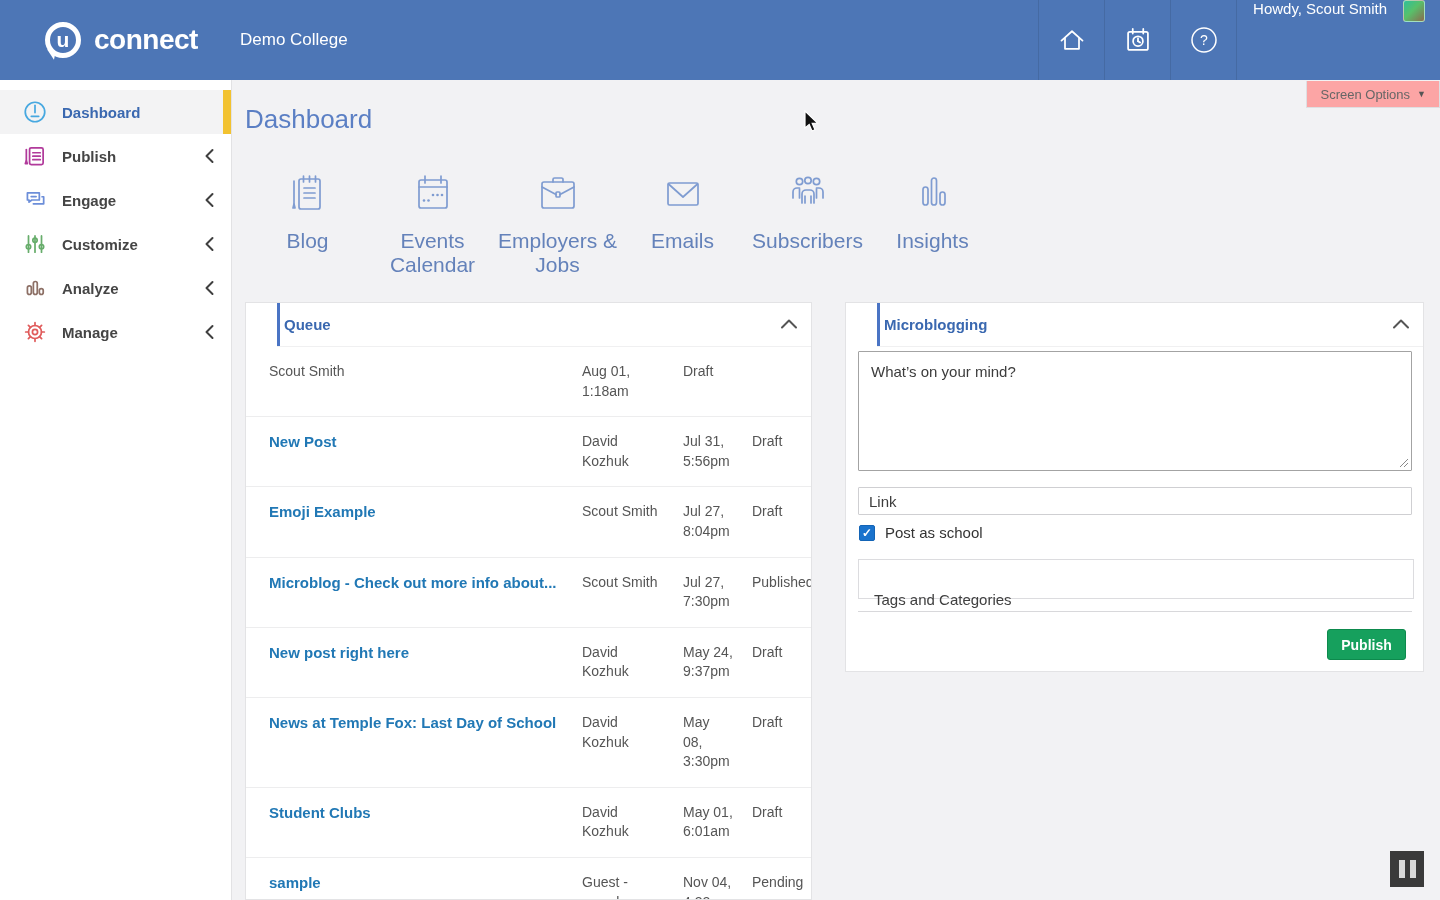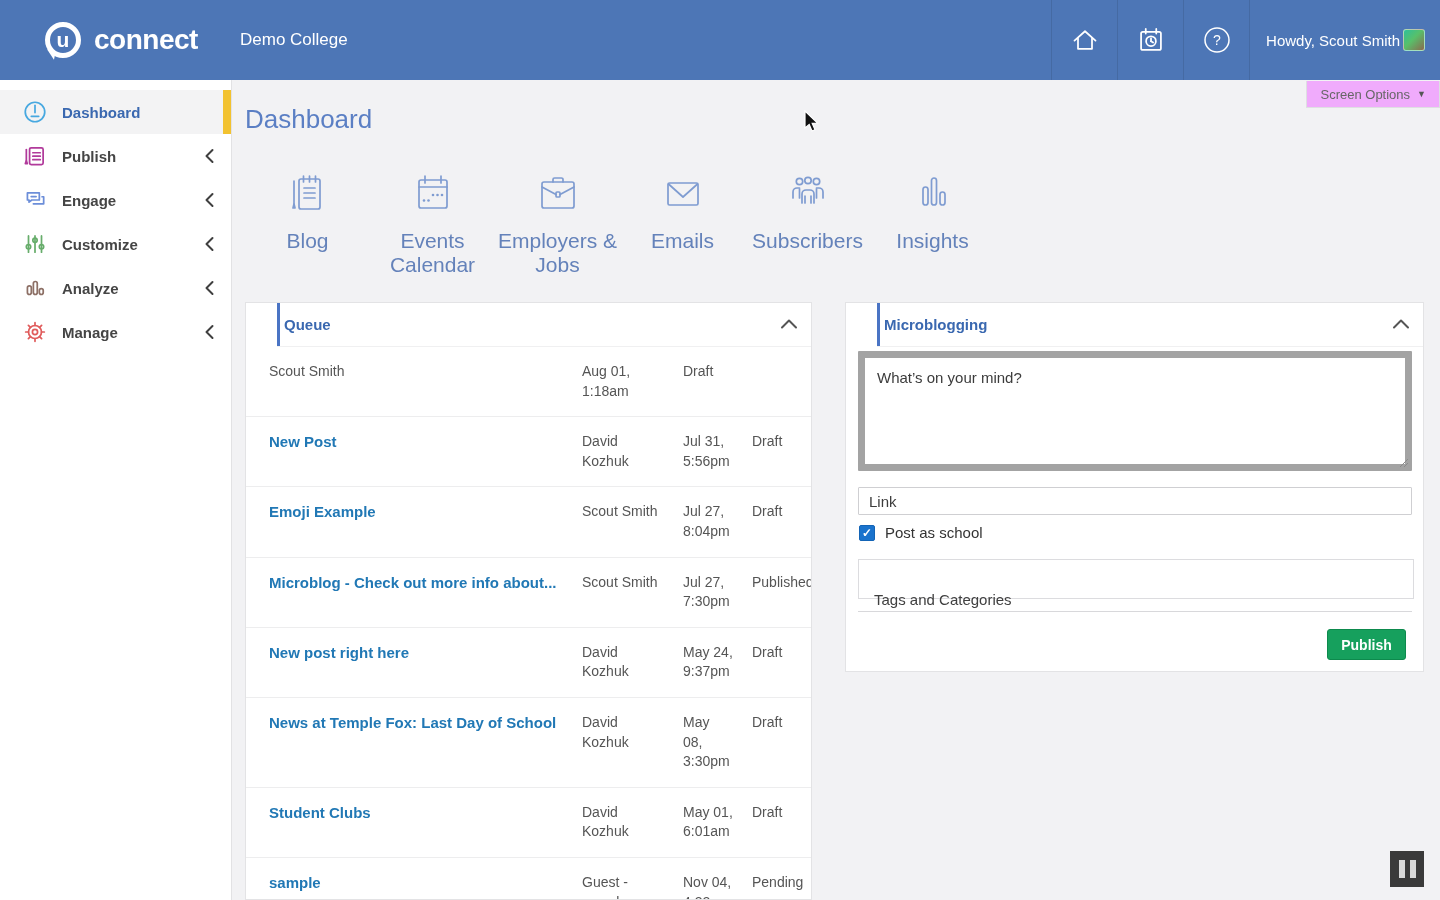--- a/index.html
+++ b/index.html
@@ -29,33 +29,33 @@
     transform:rotate(12deg);
   }
   .brand-text { color:#fff; font-weight:bold; font-size:28px; letter-spacing:-0.5px; margin-left:13px; }
   .school-name { position:absolute; left:240px; top:0; height:80px; display:flex; align-items:center; color:#fff; font-size:17px; }
   .top-nav { position:absolute; right:0; top:0; height:80px; display:flex; align-items:stretch; }
   .top-nav-cell {
     width:66px; display:flex; align-items:center; justify-content:center;
     border-left:1px solid rgba(0,0,0,0.10); cursor:pointer; color:#fff;
   }
   .user-cell {
-    display:flex; align-items:center; gap:3px; padding:0 15px 0 16px;
+    display:flex; align-items:flex-start; gap:16px; padding:0 15px 0 16px;
     border-left:1px solid rgba(0,0,0,0.10); color:#fff; font-size:15px; cursor:pointer;
   }
   .avatar {
     width:22px; height:22px; border-radius:3px;
     background:linear-gradient(135deg,#2fbf9a 0%, #58c06a 45%, #8a6b4f 100%);
     border:1px solid rgba(255,255,255,0.5);
   }
 
   
   .screen-options {
     position:absolute; top:81px; right:0; height:27px; padding:0 13px;
-    background:#f0abfc; border:1px solid #dfdfe2; border-top:none;
+    background:#fca5a5; border:1px solid #dfdfe2; border-top:none;
     display:flex; align-items:center; gap:7px; color:#666; font-size:13px; cursor:pointer;
   }
   .screen-options .caret { font-size:9px; color:#555; }
 
   
   .sidebar {
     position:absolute; left:0; top:80px; width:232px; height:820px;
     background:#fff; border-right:1px solid #e2e2e4; padding-top:10px;
   }
   .nav-item {
@@ -97,21 +97,21 @@
   .queue-row {
     display:grid; grid-template-columns:300px 88px 56px 1fr; column-gap:13px;
     padding:15px 8px 15px 23px; border-bottom:1px solid #ededee; align-items:start;
   }
   .q-title { font-size:15px; font-weight:bold; color:#2178b5; line-height:1.32; cursor:pointer; }
   .q-meta { font-size:14px; color:#555; line-height:1.4; white-space:pre-line; }
 
   .micro-panel { left:845px; top:302px; width:579px; height:370px; }
   .composer {
     position:absolute; left:12px; top:48px; width:554px; height:120px;
-    border:7px solid #a3a3a3; border-radius:1px; resize:none;
+    border:1px solid #a3a3a3; border-radius:1px; resize:none;
     font-family:"Liberation Sans", sans-serif; font-size:15px; padding:11px 12px; color:#333;
     background:#fff;
   }
   .composer::placeholder { color:#3c3c3c; opacity:1; }
   .resize-grip { position:absolute; left:552px; top:154px; pointer-events:none; color:#8a8a8a; }
   .link-input {
     position:absolute; left:12px; top:184px; width:554px; height:28px;
     border:1px solid #cfcfd2; border-radius:1px; font-family:"Liberation Sans", sans-serif;
     font-size:15px; padding:0 10px; color:#333; background:#fff;
   }

